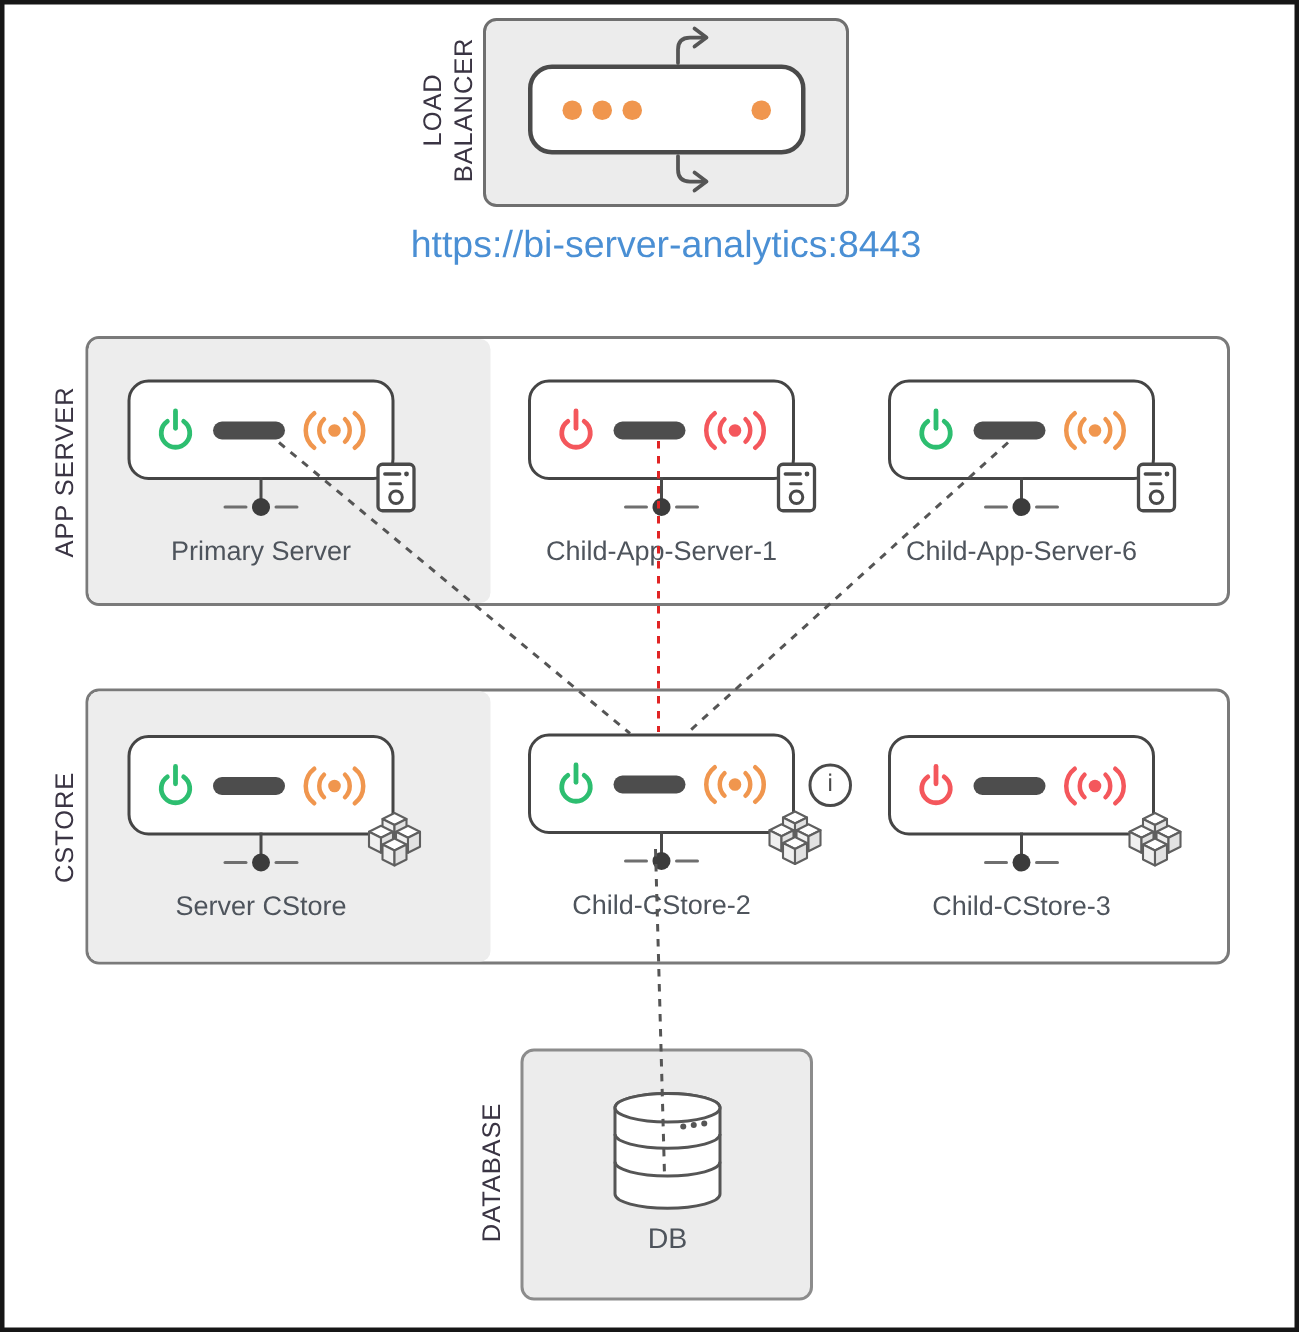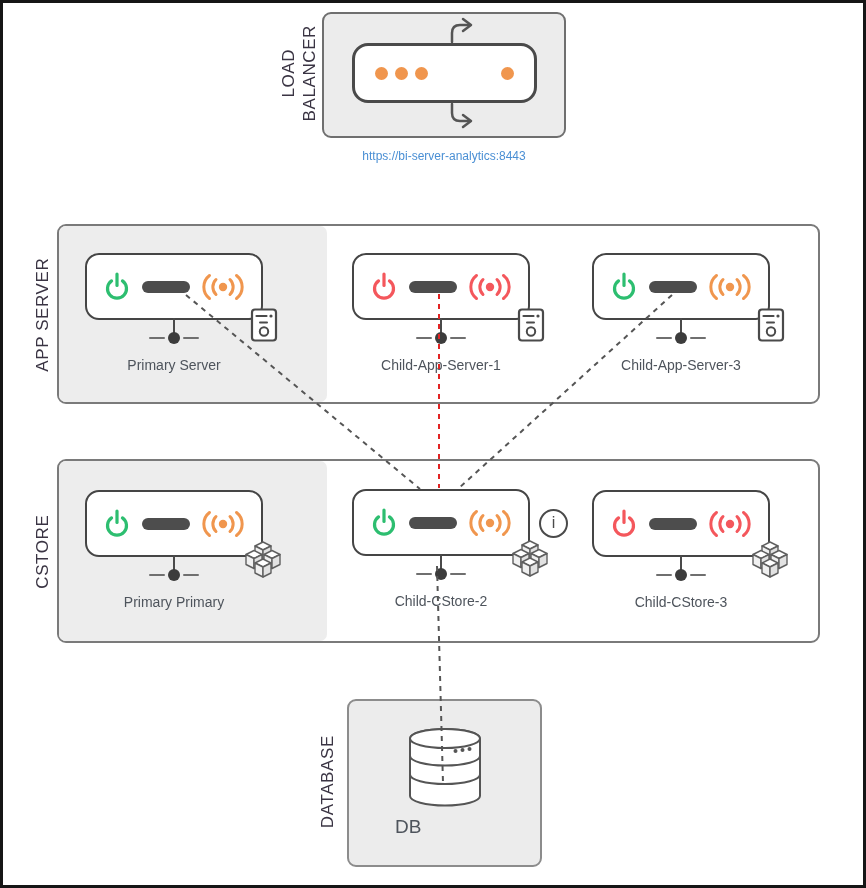--- a/index.html
+++ b/index.html
@@ -22,21 +22,21 @@
     white-space:pre-line;z-index:3;
   }
 
   
   .lb-pill{position:absolute;left:352px;top:43px;width:185px;height:60px;background:#fff;
     border:3px solid #4a4a4a;border-radius:16px;box-sizing:border-box;z-index:2;}
   .lb-dot{position:absolute;width:13px;height:13px;border-radius:50%;background:#f0964e;z-index:3;}
   .lb-arrows{position:absolute;left:322px;top:12px;z-index:3;}
   .url{
     position:absolute;left:272px;top:149px;width:344px;text-align:center;
-    font-size:12px;color:#4a8fd4;z-index:3;text-decoration:none;display:block;
+    font-size:25px;color:#4a8fd4;z-index:3;text-decoration:none;display:block;
   }
 
   
   .node{position:absolute;width:178px;z-index:4;}
   .node-box{
     position:relative;width:178px;height:67px;background:#fff;border:2.5px solid #454545;
     border-radius:14px;box-sizing:border-box;display:flex;align-items:center;
     justify-content:space-between;padding:0 15px;
   }
   .green{color:#2dbe70;}
@@ -52,26 +52,26 @@
     font-size:16px;font-weight:500;text-align:center;line-height:24px;z-index:6;
   }
   .connector{position:absolute;left:50%;top:67px;width:66px;height:30px;transform:translateX(-50%);}
   .connector .stem{position:absolute;left:50%;top:-2px;width:2.5px;height:15px;margin-left:-1.25px;background:#4a4a4a;}
   .connector .dot{position:absolute;left:50%;top:12px;width:12px;height:12px;margin-left:-6px;border-radius:50%;background:#3c3c3c;}
   .connector .tick{position:absolute;top:16.7px;width:16px;height:2.6px;background:#6f6f6f;border-radius:2px;}
   .connector .tick.l{left:calc(50% - 25px);}
   .connector .tick.r{left:calc(50% + 9px);}
   .node-label{
     position:absolute;top:104px;left:50%;transform:translateX(-50%);
-    white-space:nowrap;font-size:14px;color:#4e545c;
+    white-space:nowrap;font-size:18px;color:#4e545c;
   }
 
   
   .db-cyl{position:absolute;left:407px;top:727px;z-index:3;}
-  .db-text{position:absolute;left:395px;top:816px;width:100px;text-align:left;
+  .db-text{position:absolute;left:395px;top:816px;width:100px;text-align:center;
     font-size:19px;color:#4e545c;z-index:3;}
 
   
   .lines{position:absolute;left:0;top:0;z-index:8;pointer-events:none;}
   .lines line{stroke-width:2;stroke-dasharray:5 5;fill:none;}
   .link-gray{stroke:#555555;}
   .link-red{stroke:#e02424;}
 
   svg{display:block;}
 </style>
@@ -200,21 +200,21 @@
     <circle cx="21" cy="12" r="1.6" fill="#4a4a4a"></circle>
     <path d="M10,18.5 L17,18.5" stroke="#4a4a4a" stroke-width="2" stroke-linecap="round"></path>
     <circle cx="14" cy="27.5" r="4.2" fill="#fff" stroke="#4a4a4a" stroke-width="2"></circle>
   </svg>
   <div class="connector">
     <div class="stem"></div>
       <div class="tick l"></div>
       <div class="dot"></div>
       <div class="tick r"></div>
   </div>
-  <div class="node-label">Child-App-Server-3</div>
+  <div class="node-label">Child-App-Server-6</div>
 </div>
 
 <div class="container" style="left:57px;top:459px;width:763px;height:184px;">
   <div class="shade"></div>
 </div>
 <div class="vlabel" style="left:-22px;top:541px;">CSTORE</div>
 
 <div class="node" style="left:85px;top:490px;">
   <div class="node-box">
     <svg width="30" height="32" viewBox="0 0 30 32" class="green">
@@ -249,21 +249,21 @@
       <path d="M12,22 L20,26 L20,36 L12,32 Z" fill="#f0f0f0"></path>
       <path d="M28,22 L20,26 L20,36 L28,32 Z" fill="#e2e2e2"></path>
     </g>
   </svg>
   <div class="connector">
     <div class="stem"></div>
       <div class="tick l"></div>
       <div class="dot"></div>
       <div class="tick r"></div>
   </div>
-  <div class="node-label">Primary Primary</div>
+  <div class="node-label">Server CStore</div>
 </div>
 
 <div class="node" style="left:352px;top:489px;">
   <div class="node-box">
     <svg width="30" height="32" viewBox="0 0 30 32" class="green">
       <g stroke="currentColor" stroke-width="3.2" fill="none" stroke-linecap="round">
         <path d="M9.55,9.9 A9.5,9.5 0 1 0 20.45,9.9"></path>
         <path d="M15,3 L15,14.5"></path>
       </g>
     </svg>

